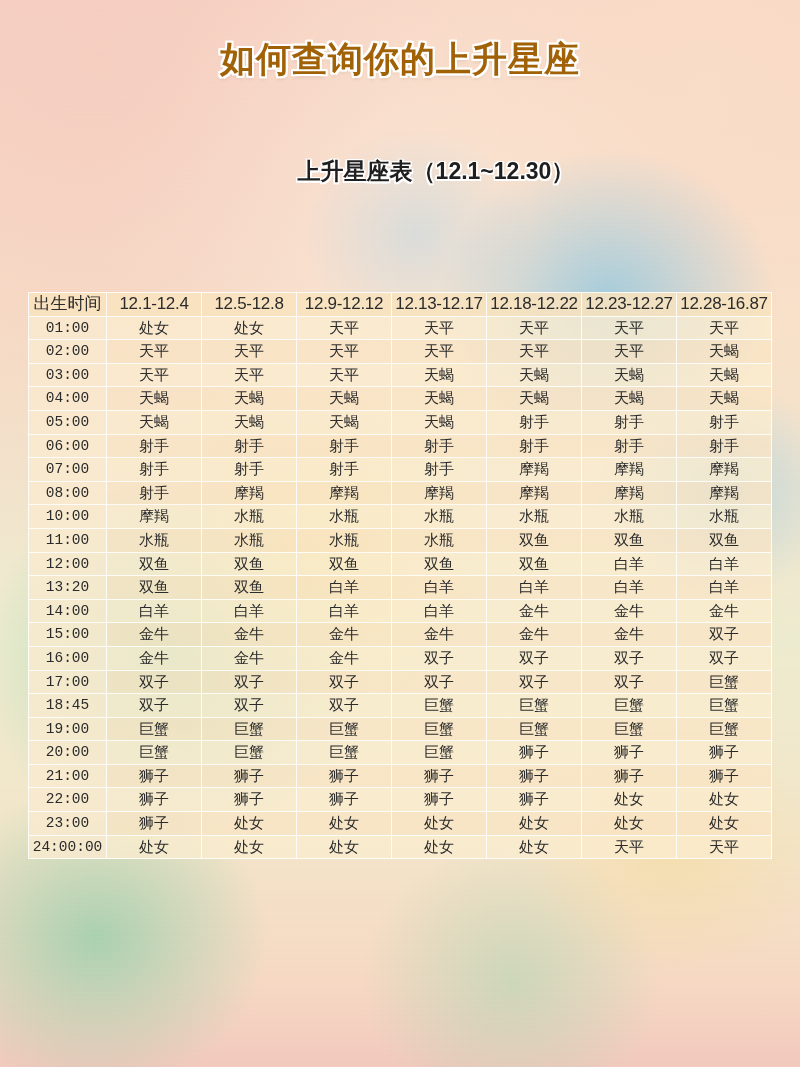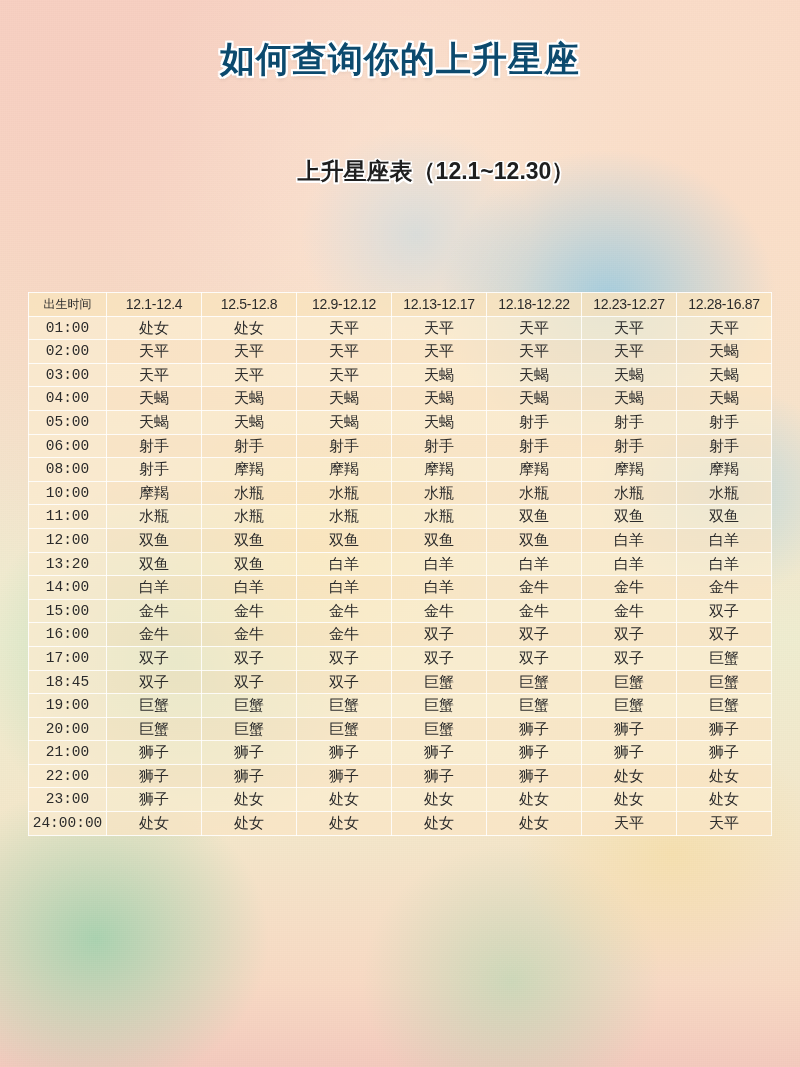--- a/index.html
+++ b/index.html
@@ -68,21 +68,21 @@
   
   .page-title {
     position: absolute;
     top: 36px;
     left: 0;
     width: 800px;
     text-align: center;
     font-size: 35px;
     font-weight: bold;
     letter-spacing: 1px;
-    color: #0c4a6e;
+    color: #a16207;
     text-shadow:
       -2px 0 0 #ffffff, 2px 0 0 #ffffff, 0 -2px 0 #ffffff, 0 2px 0 #ffffff,
       -2px -2px 0 #ffffff, 2px -2px 0 #ffffff, -2px 2px 0 #ffffff, 2px 2px 0 #ffffff,
       0 3px 4px rgba(0,0,0,0.12);
   }
 
   
   .subtitle {
     position: absolute;
     top: 156px;
@@ -117,26 +117,26 @@
   table.asc-table td {
     border: 1px solid rgba(255,255,255,0.85);
     text-align: center;
     height: 22.6px;
     padding: 0;
     line-height: 22.6px;
     font-weight: normal;
     white-space: nowrap;
   }
   table.asc-table thead th {
-    font-size: 14px;
+    font-size: 17px;
     background: rgba(248,226,188,0.72);
     letter-spacing: -0.3px;
   }
   table.asc-table thead th.hdr-time {
-    font-size: 12px;
+    font-size: 17px;
     letter-spacing: 0px;
   }
   table.asc-table td.time-cell {
     font-family: "Liberation Mono", monospace;
     font-size: 14.5px;
     background: rgba(250,236,210,0.62);
     margin-top: 35px;
   }
   table.asc-table tbody tr:nth-child(odd) td.sign-cell {
     background: rgba(252,239,212,0.50);
@@ -241,20 +241,30 @@
             <td class="time-cell">06:00</td>
             <td class="sign-cell">射手</td>
             <td class="sign-cell">射手</td>
             <td class="sign-cell">射手</td>
             <td class="sign-cell">射手</td>
             <td class="sign-cell">射手</td>
             <td class="sign-cell">射手</td>
             <td class="sign-cell">射手</td>
           </tr>
           <tr>
+            <td class="time-cell">07:00</td>
+            <td class="sign-cell">射手</td>
+            <td class="sign-cell">射手</td>
+            <td class="sign-cell">射手</td>
+            <td class="sign-cell">射手</td>
+            <td class="sign-cell">摩羯</td>
+            <td class="sign-cell">摩羯</td>
+            <td class="sign-cell">摩羯</td>
+          </tr>
+          <tr>
             <td class="time-cell">08:00</td>
             <td class="sign-cell">射手</td>
             <td class="sign-cell">摩羯</td>
             <td class="sign-cell">摩羯</td>
             <td class="sign-cell">摩羯</td>
             <td class="sign-cell">摩羯</td>
             <td class="sign-cell">摩羯</td>
             <td class="sign-cell">摩羯</td>
           </tr>
           <tr>

